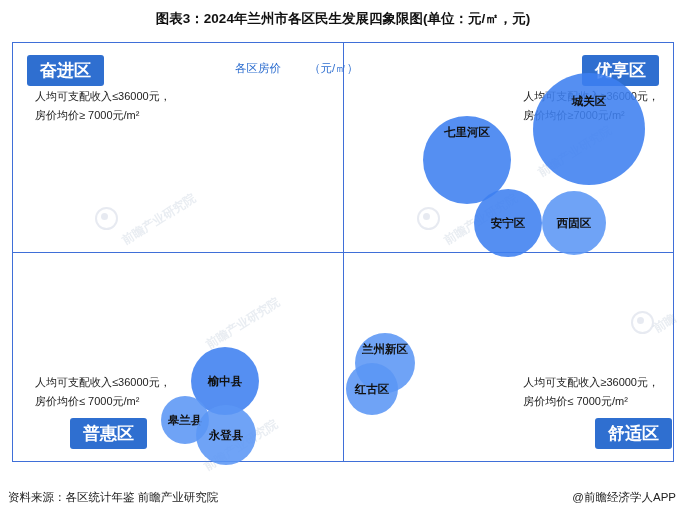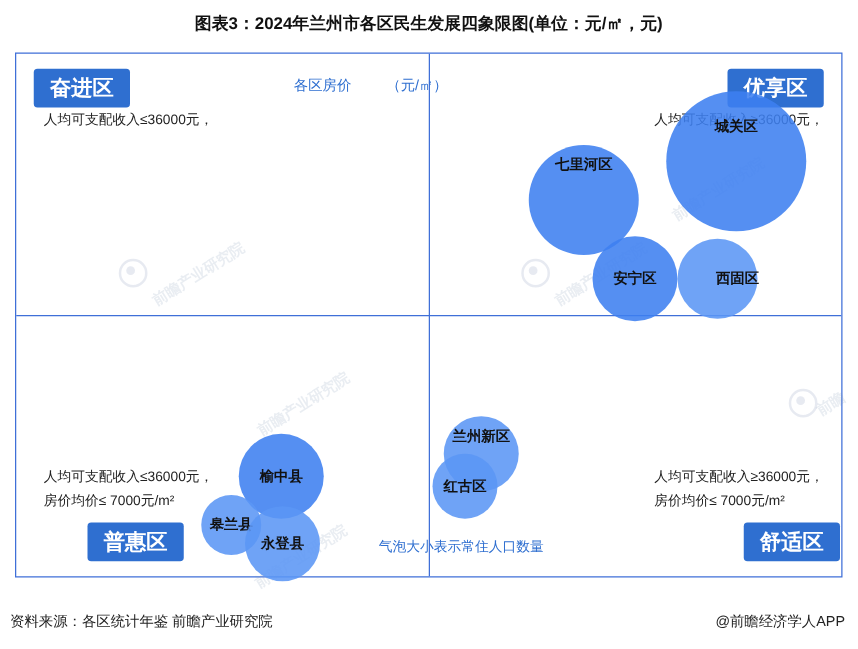--- a/index.html
+++ b/index.html
@@ -186,44 +186,45 @@
   <div class="axis-label axis-y-title">各区房价</div>
   <div class="axis-label axis-y-unit">（元/㎡）</div>
 
   <div class="corner-label corner-tl">奋进区</div>
   <div class="corner-label corner-tr">优享区</div>
   <div class="corner-label corner-bl">普惠区</div>
   <div class="corner-label corner-br">舒适区</div>
 
   <div class="note note-tl">
     <div>人均可支配收入≤36000元，</div>
+    <div>房价均价≥ 7000元/m²</div>
   </div>
   <div class="note note-tr">
     <div>人均可支配收入≥36000元，</div>
+    <div>房价均价≥7000元/m²</div>
   </div>
   <div class="note note-bl">
     <div>人均可支配收入≤36000元，</div>
     <div>房价均价≤ 7000元/m²</div>
   </div>
   <div class="note note-br">
     <div>人均可支配收入≥36000元，</div>
     <div>房价均价≤ 7000元/m²</div>
   </div>
 
-  <div class="legend-note">气泡大小表示常住人口数量</div>
 
   <div id="bubbles" style="position:absolute; inset:0;">
       <div class="bubble" style="left: 576px; top: 86px; width: 112px; height: 112px;"></div>
       <div class="bubble-label" style="left: 576px; top: 58px;">城关区</div>
       <div class="bubble" style="left: 454px; top: 117px; width: 88px; height: 88px;"></div>
       <div class="bubble-label" style="left: 454px; top: 89px;">七里河区</div>
       <div class="bubble" style="left: 495px; top: 180px; width: 68px; height: 68px;"></div>
       <div class="bubble-label" style="left: 495px; top: 180px;">安宁区</div>
       <div class="bubble light" style="left: 561px; top: 180px; width: 64px; height: 64px;"></div>
-      <div class="bubble-label" style="left: 561px; top: 180px; margin-left: 16px;">西固区</div>
+      <div class="bubble-label" style="left: 561px; top: 180px;">西固区</div>
       <div class="bubble" style="left: 212px; top: 338px; width: 68px; height: 68px;"></div>
       <div class="bubble-label" style="left: 212px; top: 338px;">榆中县</div>
       <div class="bubble light" style="left: 172px; top: 377px; width: 48px; height: 48px;"></div>
       <div class="bubble-label" style="left: 172px; top: 377px;">皋兰县</div>
       <div class="bubble light" style="left: 213px; top: 392px; width: 60px; height: 60px;"></div>
       <div class="bubble-label" style="left: 213px; top: 392px;">永登县</div>
       <div class="bubble light" style="left: 372px; top: 320px; width: 60px; height: 60px;"></div>
       <div class="bubble-label" style="left: 372px; top: 306px;">兰州新区</div>
       <div class="bubble light" style="left: 359px; top: 346px; width: 52px; height: 52px;"></div>
       <div class="bubble-label" style="left: 359px; top: 346px;">红古区</div>

